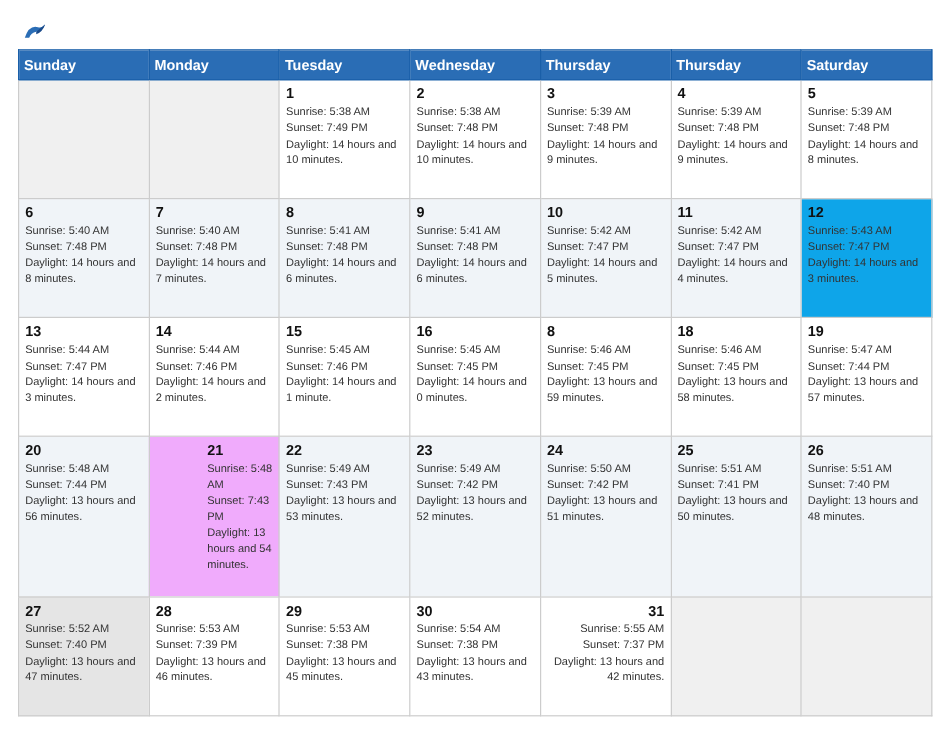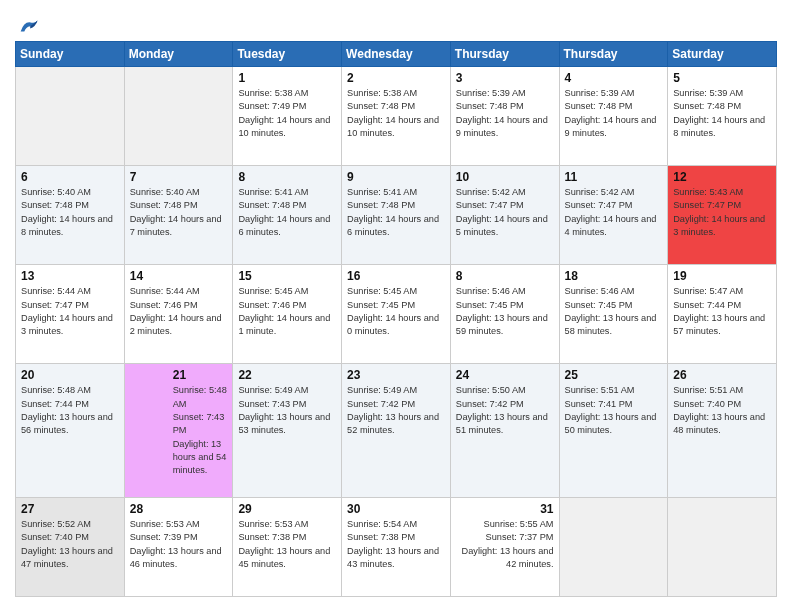--- a/index.html
+++ b/index.html
@@ -178,21 +178,21 @@
             <div class="day-info">Sunrise: 5:41 AM<br>Sunset: 7:48 PM<br>Daylight: 14 hours and 6 minutes.</div>
           </td>
           <td style="background: rgb(240, 244, 248);">
             <span class="day-number">10</span>
             <div class="day-info">Sunrise: 5:42 AM<br>Sunset: 7:47 PM<br>Daylight: 14 hours and 5 minutes.</div>
           </td>
           <td style="background: rgb(240, 244, 248);">
             <span class="day-number">11</span>
             <div class="day-info">Sunrise: 5:42 AM<br>Sunset: 7:47 PM<br>Daylight: 14 hours and 4 minutes.</div>
           </td>
-          <td style="background: #ef4444; margin-left: 14px;">
+          <td style="background: #0ea5e9; margin-left: 14px;">
             <span class="day-number">12</span>
             <div class="day-info">Sunrise: 5:43 AM<br>Sunset: 7:47 PM<br>Daylight: 14 hours and 3 minutes.</div>
           </td>
         </tr>
         <tr>
           <td style="background: rgb(255, 255, 255);">
             <span class="day-number">13</span>
             <div class="day-info">Sunrise: 5:44 AM<br>Sunset: 7:47 PM<br>Daylight: 14 hours and 3 minutes.</div>
           </td>
           <td style="background: rgb(255, 255, 255);">

